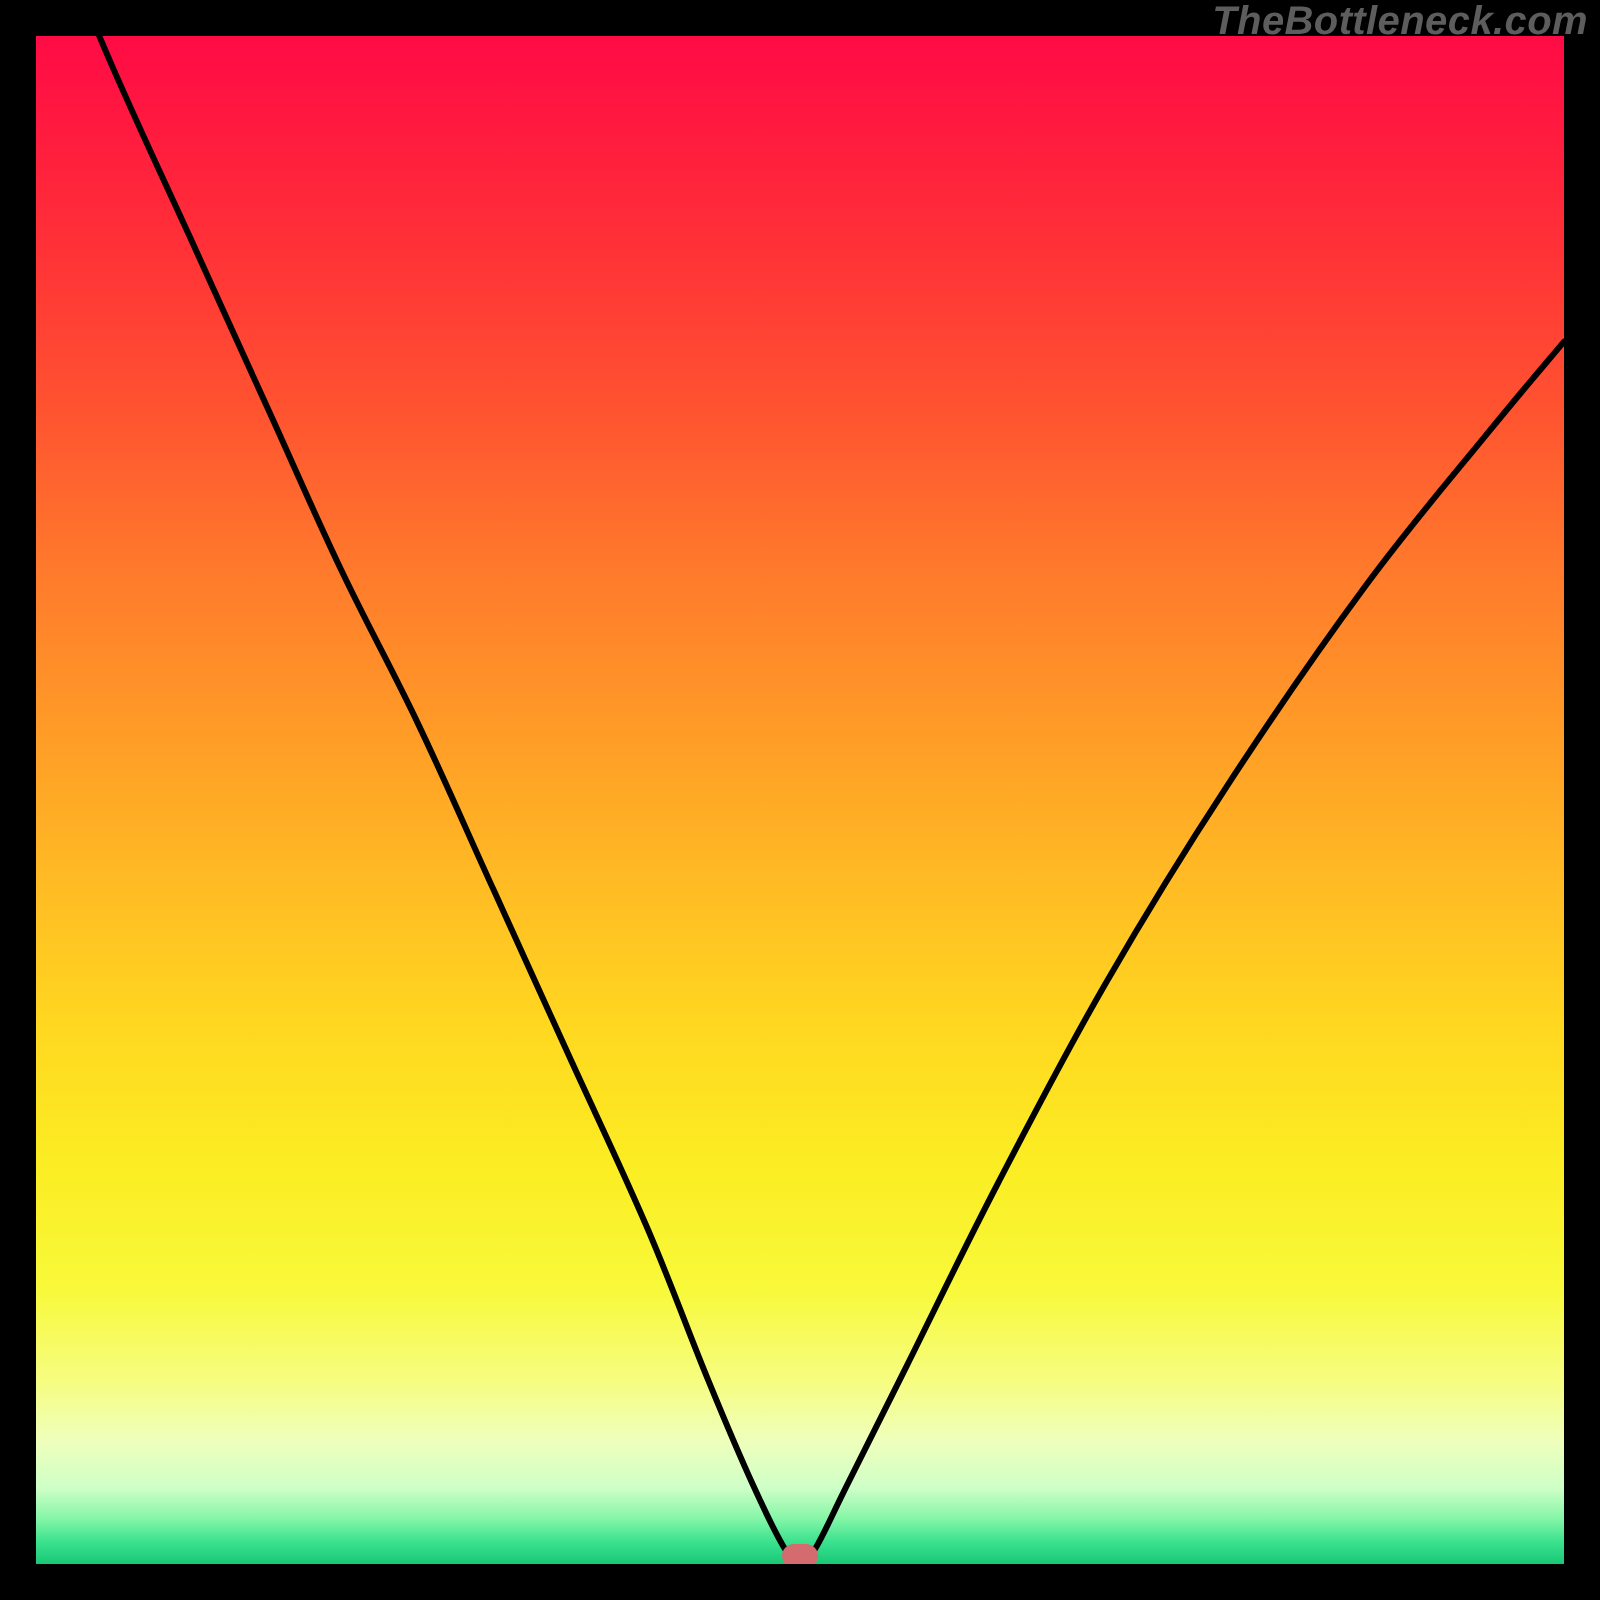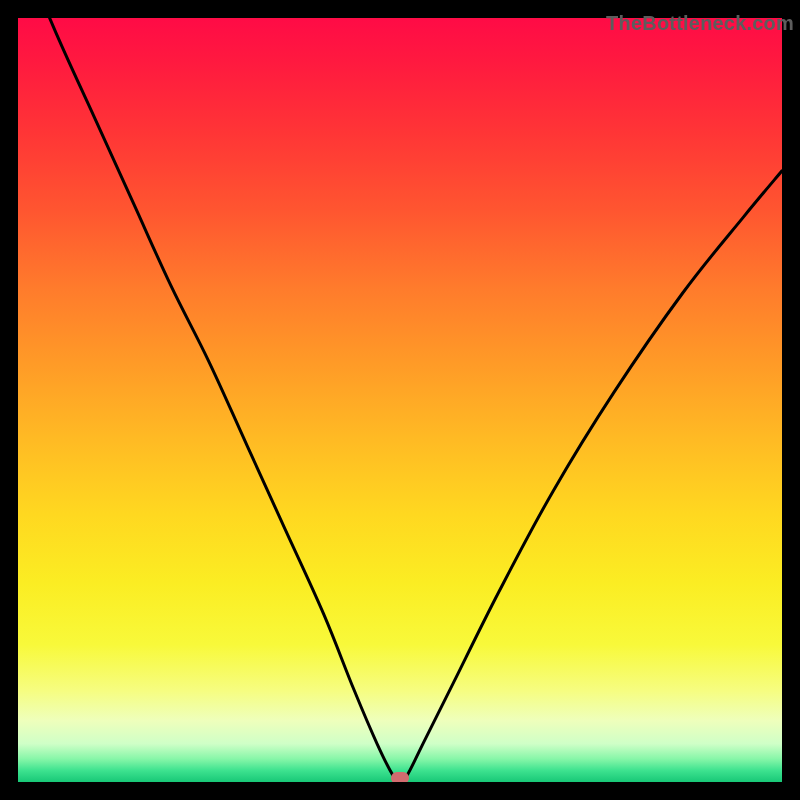--- a/index.html
+++ b/index.html
@@ -56,27 +56,28 @@
   .marker {
     position: absolute;
     width: 18px;
     height: 12px;
     border-radius: 6px;
     background: #d36b6f;
     transform: translate(-50%, -50%);
   }
   .watermark {
     position: absolute;
-    top: 12px;
+    top: 0;
     right: 6px;
     font-size: 20px;
     color: #5d5d5d;
     font-weight: 600;
     letter-spacing: 0.2px;
     white-space: nowrap;
+    font-style: italic;
   }
 </style>
 </head>
 <body>
 
 <div class="frame">
   <div class="plot">
     <div class="gradient"></div>
     <svg class="curve" viewBox="0 0 764 764" preserveAspectRatio="none">
       <path id="curve-path" fill="none" stroke="#000" stroke-width="3" stroke-linecap="round" stroke-linejoin="round" d="M 0.0 -76.4 C 6.9 -59.9, 24.4 -16.3, 38.2 15.3 C 52.0 46.9, 62.6 69.1, 76.4 99.3 C 90.2 129.6, 100.8 153.1, 114.6 183.4 C 128.4 213.6, 139.0 238.5, 152.8 267.4 C 166.6 296.3, 177.2 314.9, 191.0 343.8 C 204.8 372.7, 215.4 397.6, 229.2 427.8 C 243.0 458.1, 253.6 481.6, 267.4 511.9 C 281.2 542.1, 293.2 567.0, 305.6 595.9 C 318.0 624.8, 326.5 648.9, 336.2 672.3 C 345.8 695.7, 352.2 710.7, 359.1 725.8 C 366.0 740.9, 370.2 749.5, 374.4 756.4 C 378.5 763.2, 379.2 764.0, 382.0 764.0 C 384.8 764.0, 385.5 763.2, 389.6 756.4 C 393.8 749.5, 396.7 742.3, 404.9 725.8 C 413.2 709.3, 421.7 692.2, 435.5 664.7 C 449.2 637.2, 463.4 607.4, 481.3 573.0 C 499.2 538.6, 514.2 509.4, 534.8 473.7 C 555.4 437.9, 572.5 410.1, 595.9 374.4 C 619.3 338.6, 641.3 306.7, 664.7 275.0 C 688.1 243.4, 707.9 220.6, 725.8 198.6 C 743.7 176.6, 757.1 161.1, 764.0 152.8"></path>

